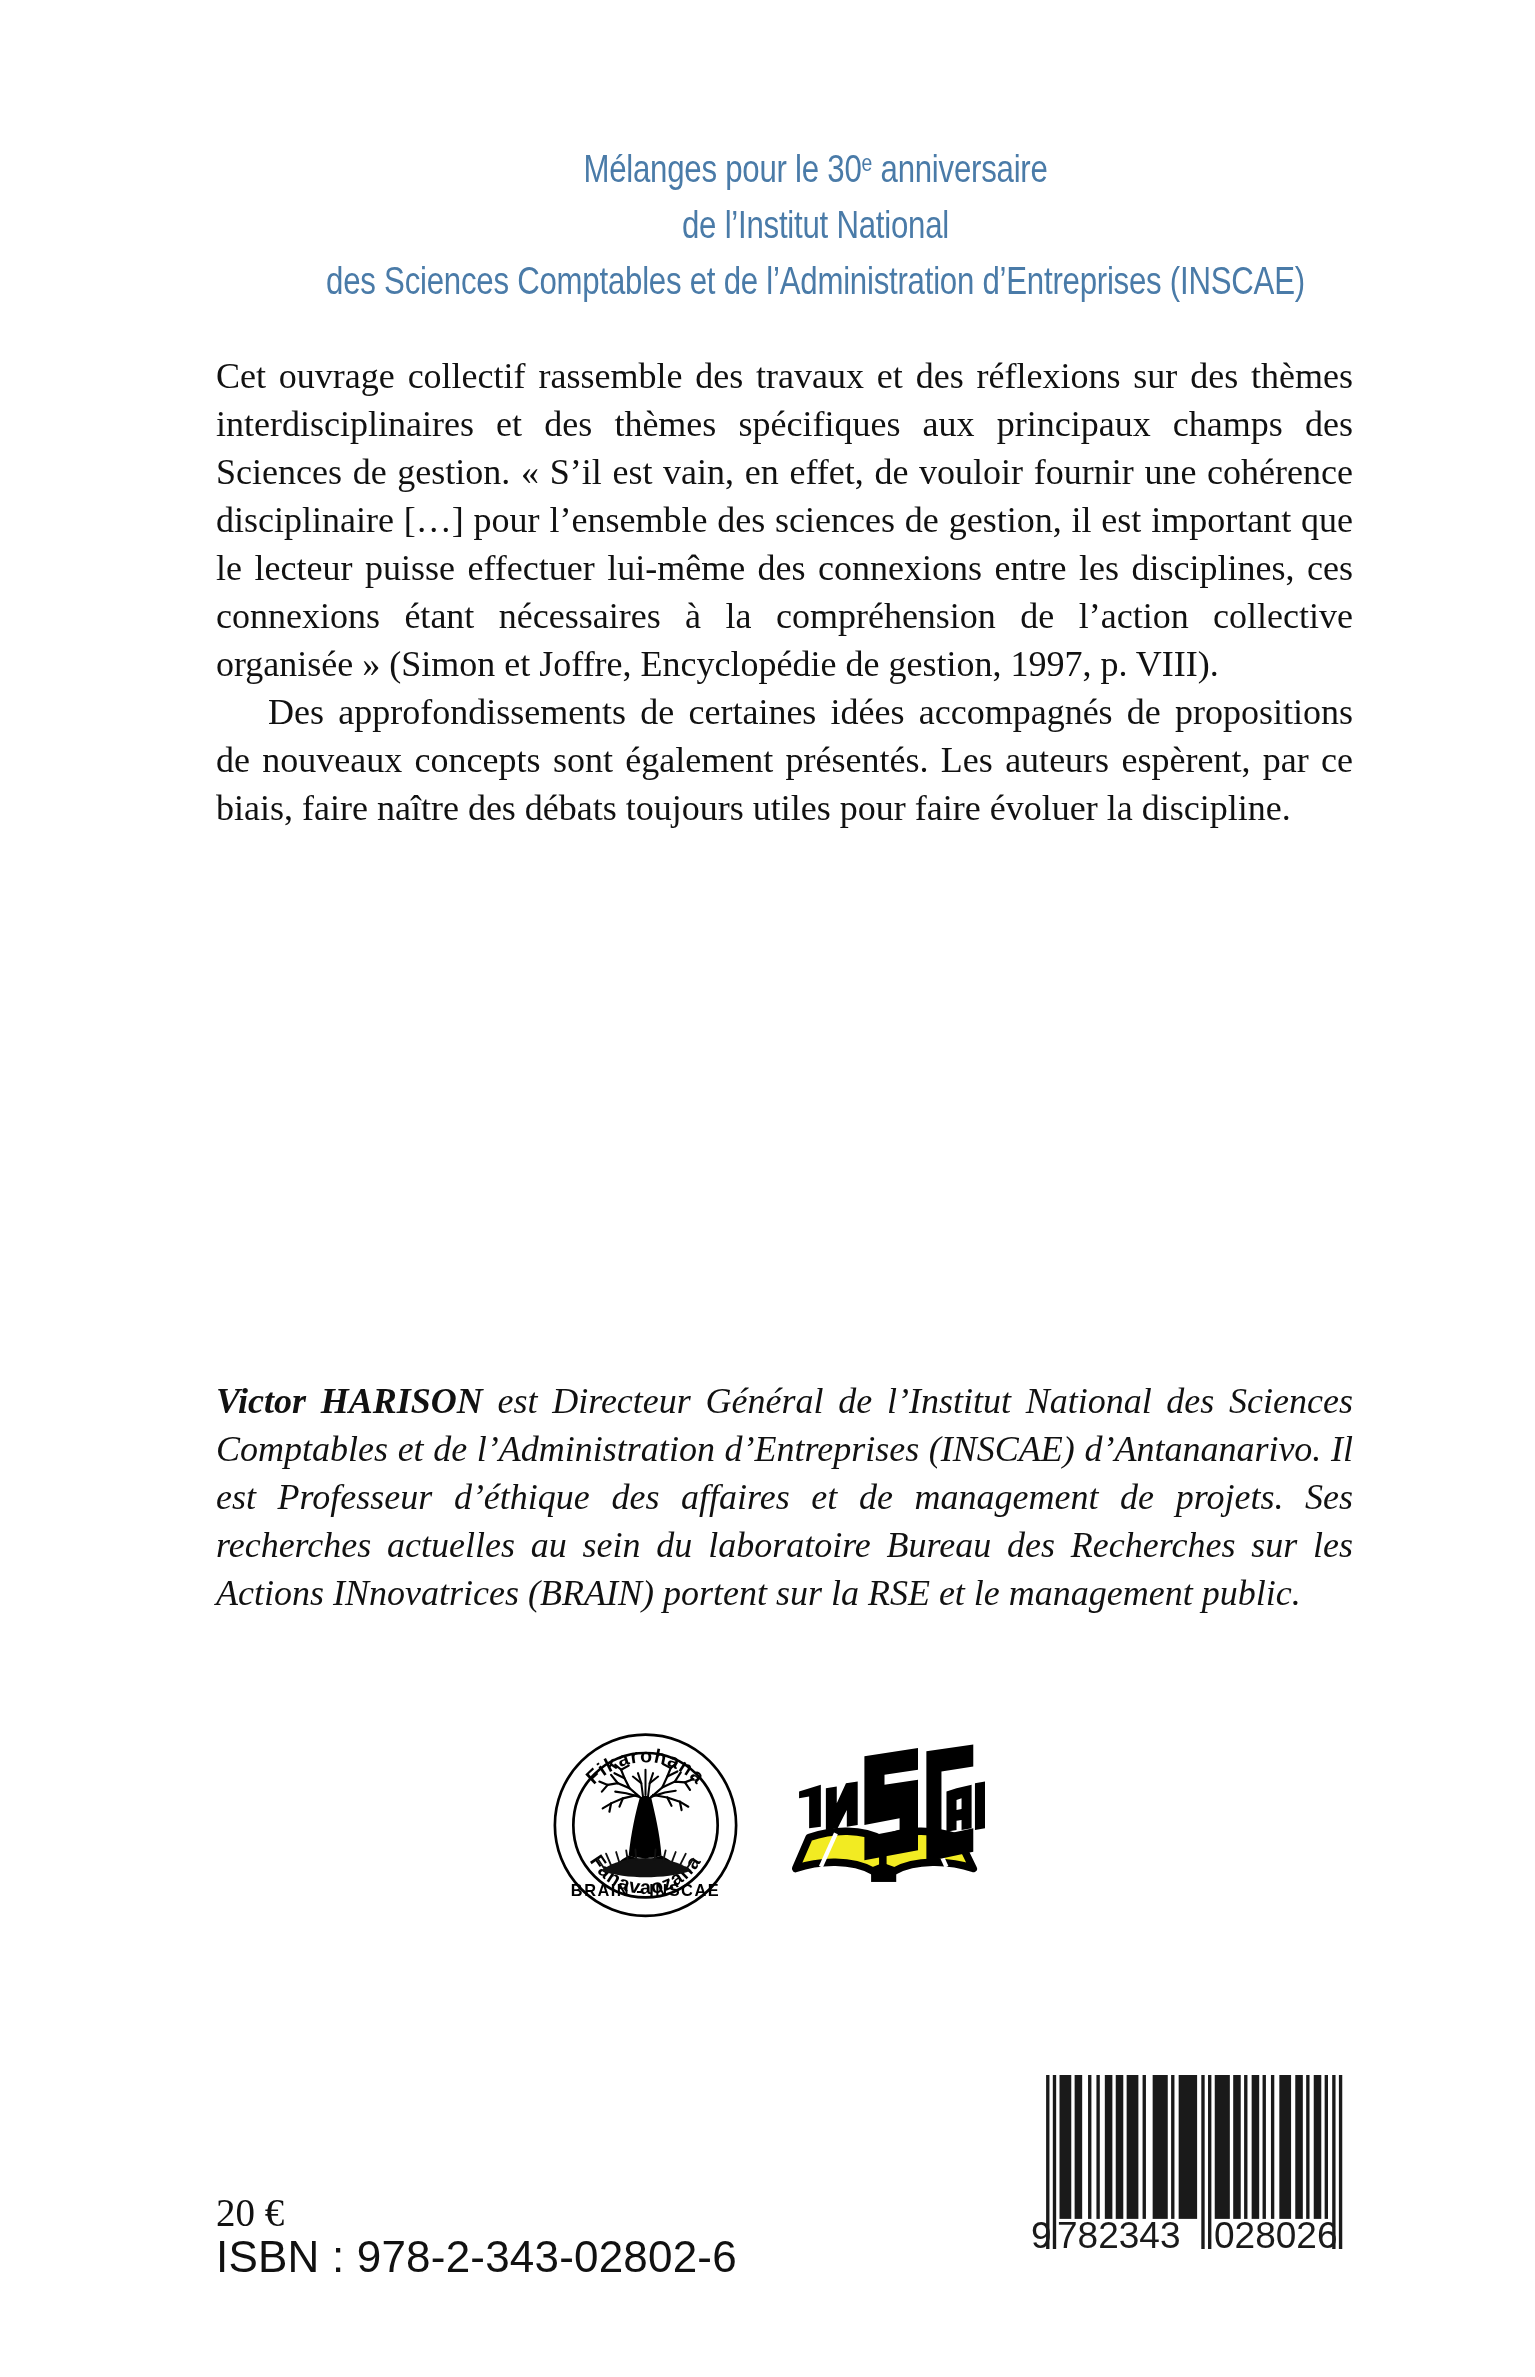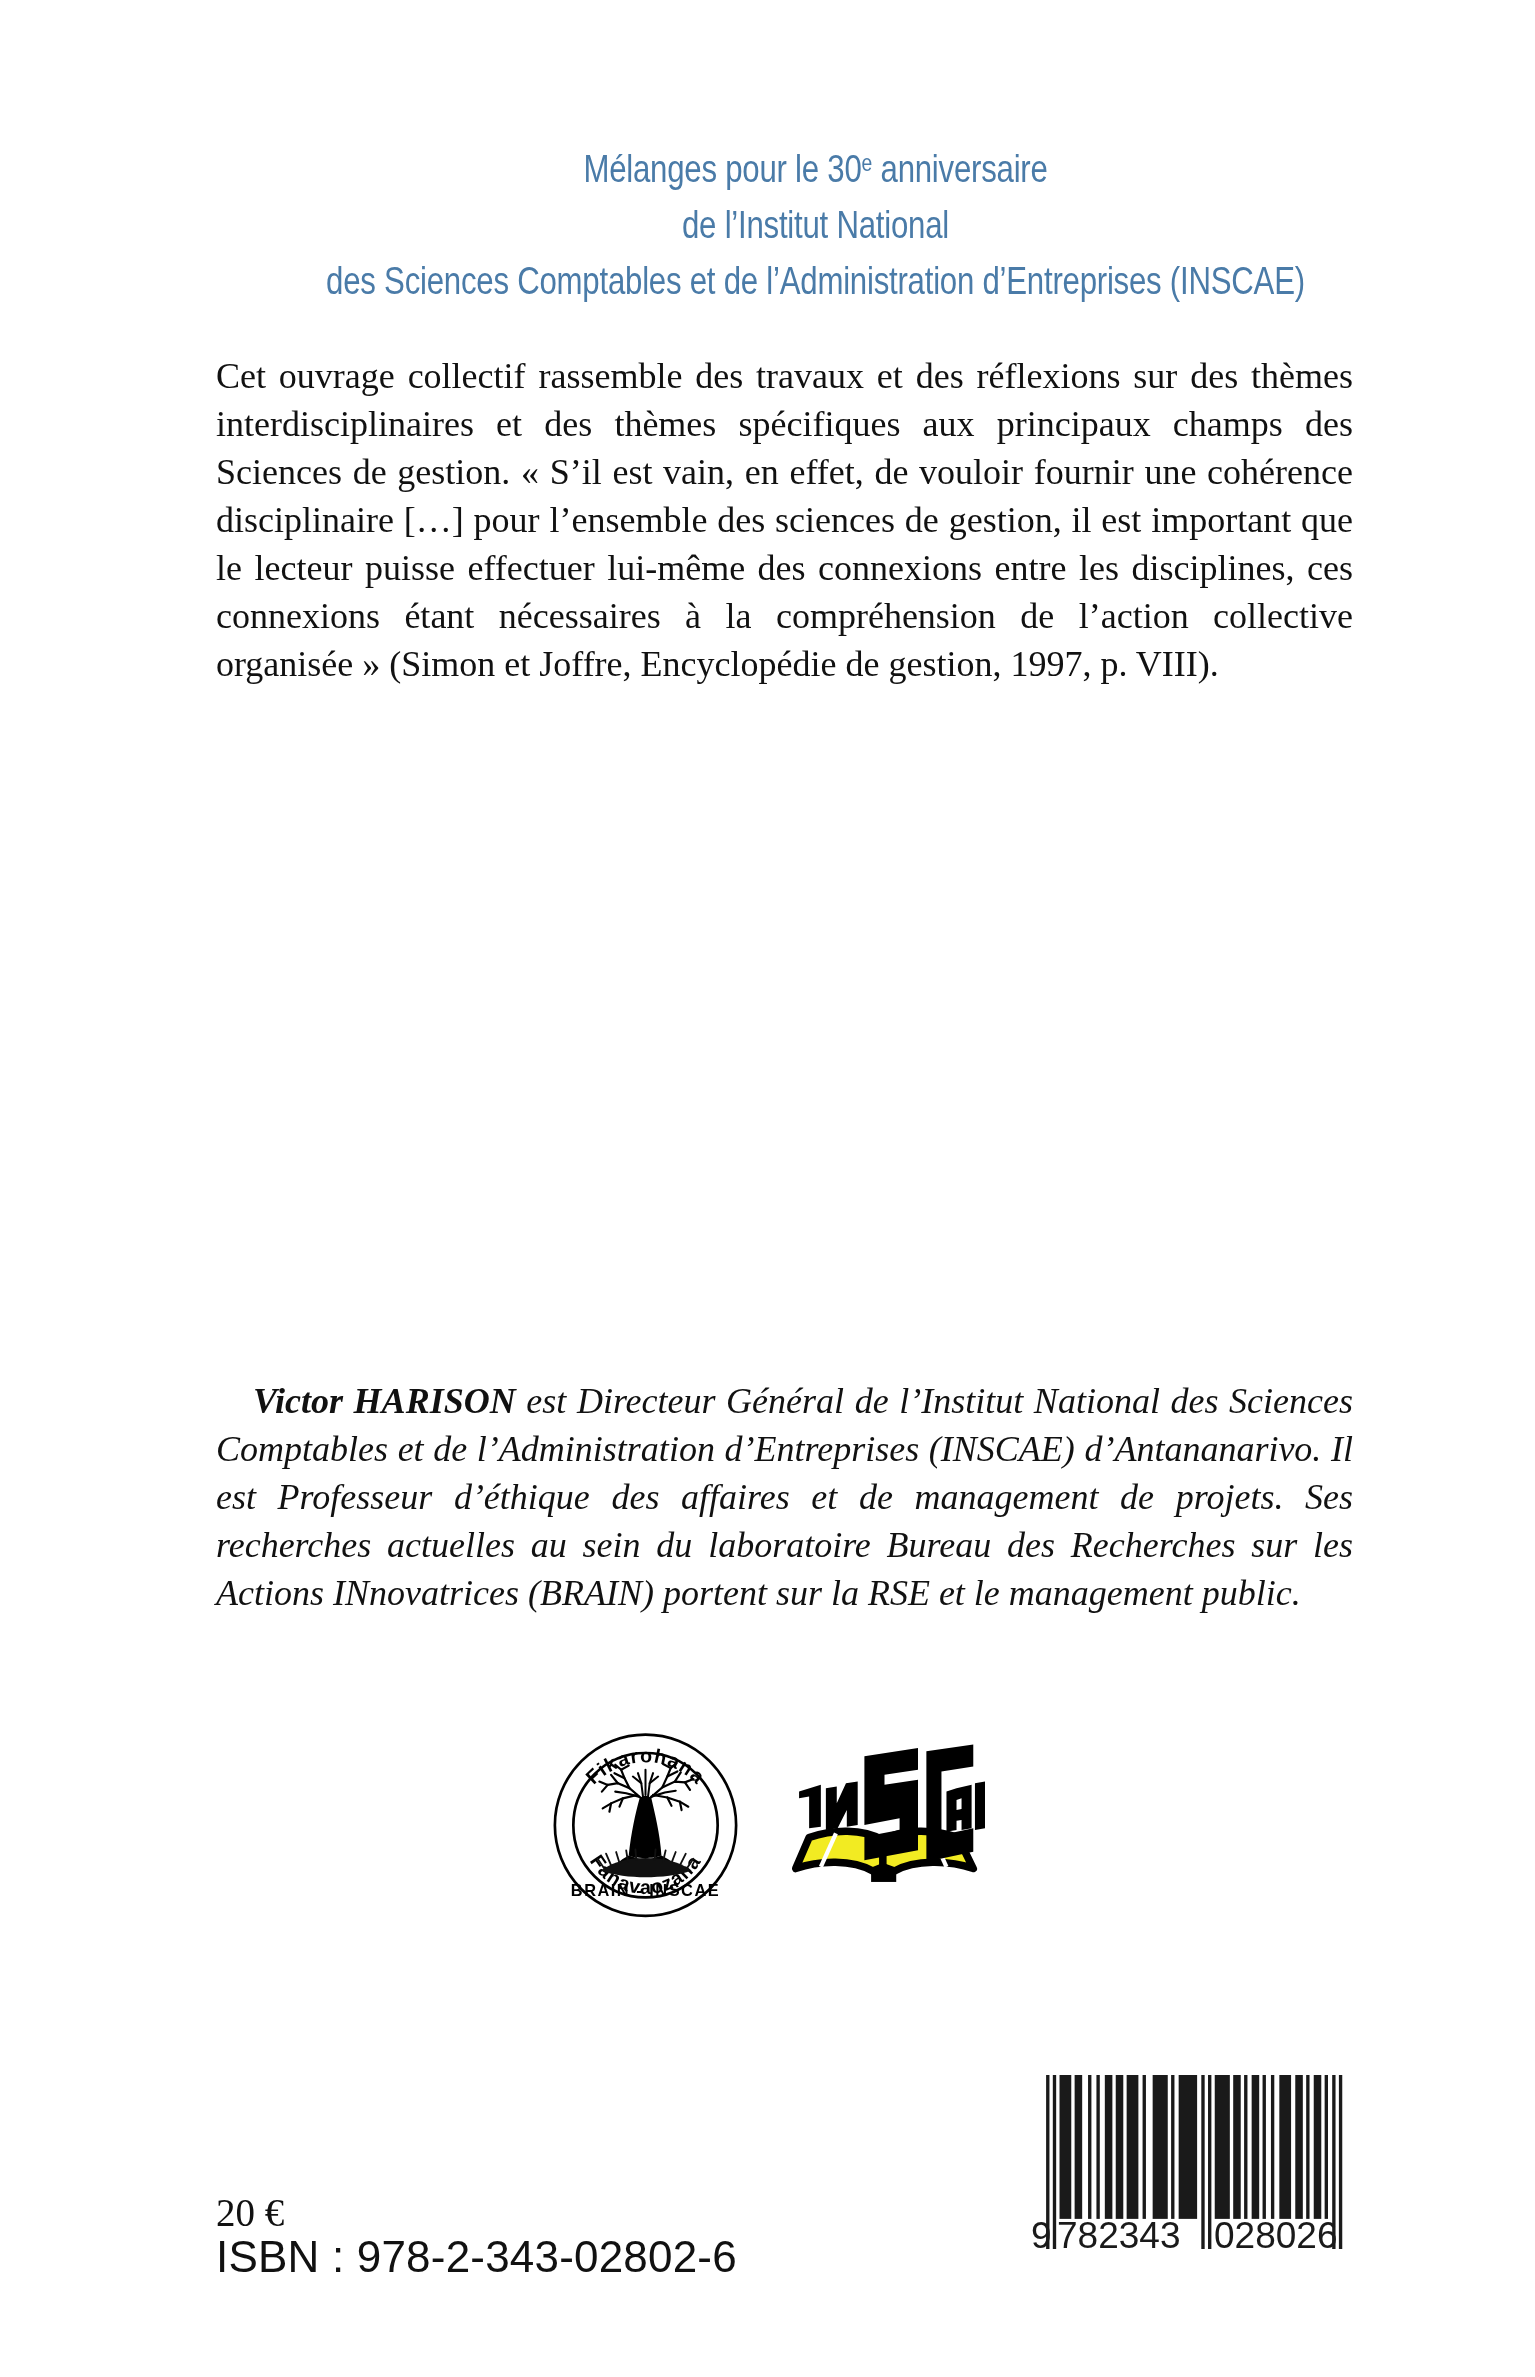--- a/index.html
+++ b/index.html
@@ -74,21 +74,20 @@
     font-size: 36px;
     line-height: 48px;
     color: #111111;
     text-align: justify;
     text-justify: inter-word;
   }
   .bio-text p { margin: 0; }
   .bio-name {
     font-weight: bold;
     font-style: italic;
-    margin-left: 37px;
   }
 
   
   .logo-row {
     position: absolute;
     left: 549px;
     top: 1726px;
     width: 487px;
     height: 210px;
   }
@@ -162,20 +161,21 @@
 <body>
 
 <div class="title-block">
   <div class="title-line"><span>Mélanges pour le 30</span><sup>e</sup><span> anniversaire</span></div>
   <div class="title-line">de l’Institut National</div>
   <div class="title-line">des Sciences Comptables et de l’Administration d’Entreprises (INSCAE)</div>
 </div>
 
 <div class="body-text">
   <p>Cet ouvrage collectif rassemble des travaux et des réflexions sur des thèmes interdisciplinaires et des thèmes spécifiques aux principaux champs des Sciences de gestion. « S’il est vain, en effet, de vouloir fournir une cohérence disciplinaire […] pour l’ensemble des sciences de gestion, il est important que le lecteur puisse effectuer lui-même des connexions entre les disciplines, ces connexions étant nécessaires à la compréhension de l’action collective organisée » (Simon et Joffre, Encyclopédie de gestion, 1997, p. VIII).</p>
+  <p class="indent">Des approfondissements de certaines idées accompagnés de propositions de nouveaux concepts sont également présentés. Les auteurs espèrent, par ce biais, faire naître des débats toujours utiles pour faire évoluer la discipline.</p>
 </div>
 
 <div class="bio-text">
   <p><span class="bio-name">Victor HARISON</span><span> est Directeur Général de l’Institut National des Sciences Comptables et de l’Administration d’Entreprises (INSCAE) d’Antananarivo. Il est Professeur d’éthique des affaires et de management de projets. Ses recherches actuelles au sein du laboratoire Bureau des Recherches sur les Actions INnovatrices (BRAIN) portent sur la RSE et le management public.</span></p>
 </div>
 
 <div class="logo-row">
 
   <div class="brain-seal">
     <svg viewBox="0 0 230 232" width="193" height="195">

